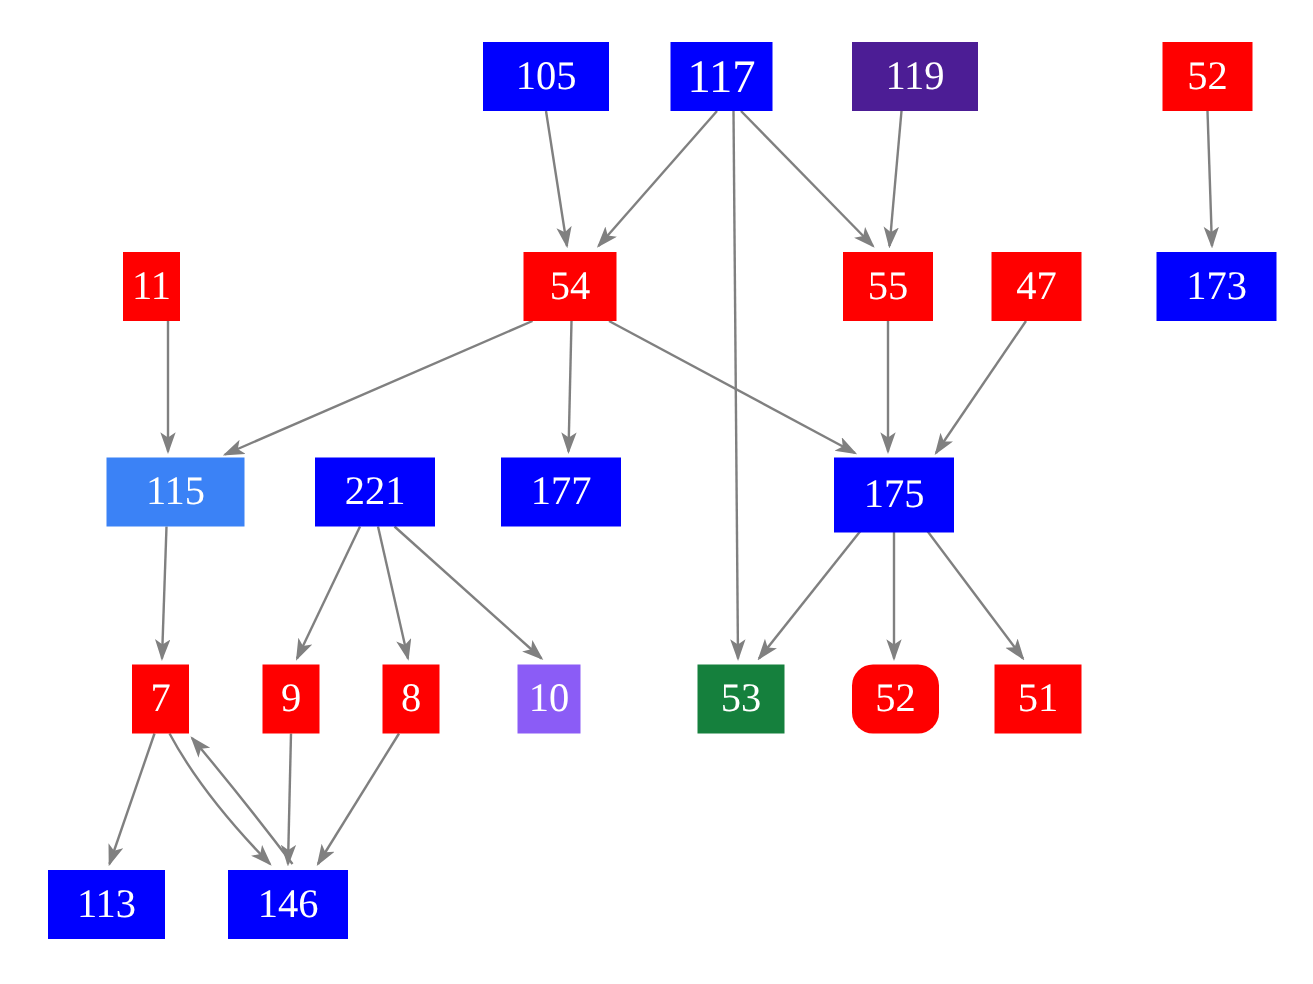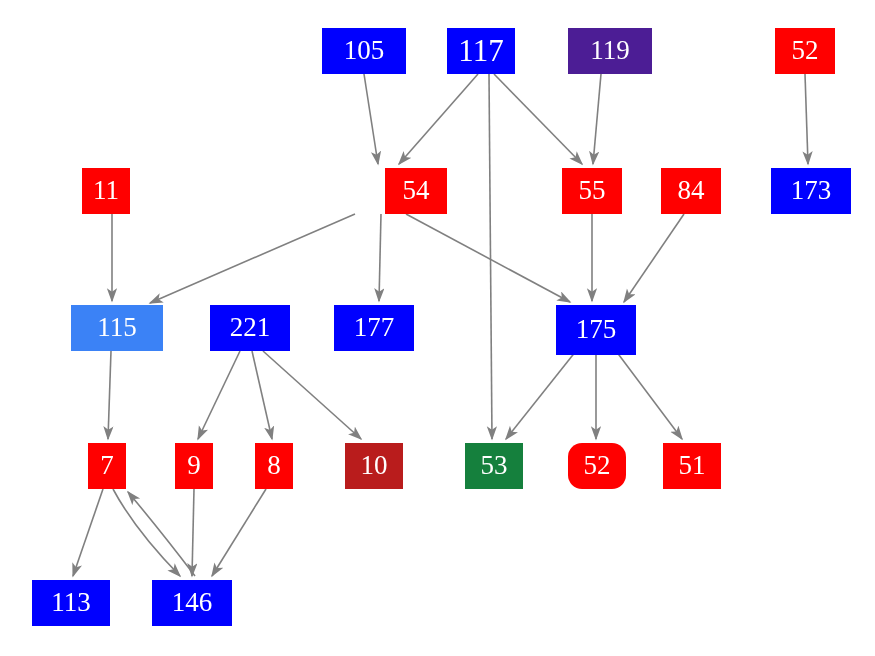--- a/index.html
+++ b/index.html
@@ -90,31 +90,31 @@
       </div>
       <div class="node" style="left: 447px; top: 28px; width: 68px; height: 46px; background: rgb(0, 0, 255); color: rgb(255, 255, 255); font-size: 31px;">
         <span class="node-label">117</span>
       </div>
       <div class="node" style="left: 568px; top: 28px; width: 84px; height: 46px; background: #4c1d95; color: rgb(255, 255, 255); font-size: 27px;">
         <span class="node-label">119</span>
       </div>
       <div class="node" style="left: 775px; top: 28px; width: 60px; height: 46px; background: rgb(255, 0, 0); color: rgb(255, 255, 255); font-size: 27px;">
         <span class="node-label">52</span>
       </div>
-      <div class="node" style="left: 82px; top: 168px; width: 48px; height: 46px; background: rgb(255, 0, 0); color: rgb(255, 255, 255); font-size: 27px;">
+      <div class="node" style="left: 82px; top: 168px; width: 38px; height: 46px; background: rgb(255, 0, 0); color: rgb(255, 255, 255); font-size: 27px;">
         <span class="node-label">11</span>
       </div>
-      <div class="node" style="left: 349px; top: 168px; width: 62px; height: 46px; background: rgb(255, 0, 0); color: rgb(255, 255, 255); font-size: 27px; margin-left: 36px;">
+      <div class="node" style="left: 349px; top: 168px; width: 62px; height: 46px; background: rgb(255, 0, 0); color: rgb(255, 255, 255); font-size: 27px;">
         <span class="node-label">54</span>
       </div>
       <div class="node" style="left: 562px; top: 168px; width: 60px; height: 46px; background: rgb(255, 0, 0); color: rgb(255, 255, 255); font-size: 27px;">
         <span class="node-label">55</span>
       </div>
       <div class="node" style="left: 661px; top: 168px; width: 60px; height: 46px; background: rgb(255, 0, 0); color: rgb(255, 255, 255); font-size: 27px;">
-        <span class="node-label">84</span>
+        <span class="node-label">47</span>
       </div>
       <div class="node" style="left: 771px; top: 168px; width: 80px; height: 46px; background: rgb(0, 0, 255); color: rgb(255, 255, 255); font-size: 27px;">
         <span class="node-label">173</span>
       </div>
       <div class="node" style="left: 71px; top: 305px; width: 92px; height: 46px; background: #3b82f6; color: rgb(255, 255, 255); font-size: 27px;">
         <span class="node-label">115</span>
       </div>
       <div class="node" style="left: 210px; top: 305px; width: 80px; height: 46px; background: rgb(0, 0, 255); color: rgb(255, 255, 255); font-size: 27px;">
         <span class="node-label">221</span>
       </div>
@@ -126,21 +126,21 @@
       </div>
       <div class="node" style="left: 88px; top: 443px; width: 38px; height: 46px; background: rgb(255, 0, 0); color: rgb(255, 255, 255); font-size: 27px;">
         <span class="node-label">7</span>
       </div>
       <div class="node" style="left: 175px; top: 443px; width: 38px; height: 46px; background: rgb(255, 0, 0); color: rgb(255, 255, 255); font-size: 27px;">
         <span class="node-label">9</span>
       </div>
       <div class="node" style="left: 255px; top: 443px; width: 38px; height: 46px; background: rgb(255, 0, 0); color: rgb(255, 255, 255); font-size: 27px;">
         <span class="node-label">8</span>
       </div>
-      <div class="node" style="left: 345px; top: 443px; width: 58px; height: 46px; background: #b91c1c; color: rgb(255, 255, 255); font-size: 27px;">
+      <div class="node" style="left: 345px; top: 443px; width: 42px; height: 46px; background: #8b5cf6; color: rgb(255, 255, 255); font-size: 27px;">
         <span class="node-label">10</span>
       </div>
       <div class="node" style="left: 465px; top: 443px; width: 58px; height: 46px; background: #15803d; color: rgb(255, 255, 255); font-size: 27px;">
         <span class="node-label">53</span>
       </div>
       <div class="node" style="left: 568px; top: 443px; width: 58px; height: 46px; background: rgb(255, 0, 0); color: rgb(255, 255, 255); font-size: 27px; border-radius: 14px;">
         <span class="node-label">52</span>
       </div>
       <div class="node" style="left: 663px; top: 443px; width: 58px; height: 46px; background: rgb(255, 0, 0); color: rgb(255, 255, 255); font-size: 27px;">
         <span class="node-label">51</span>

